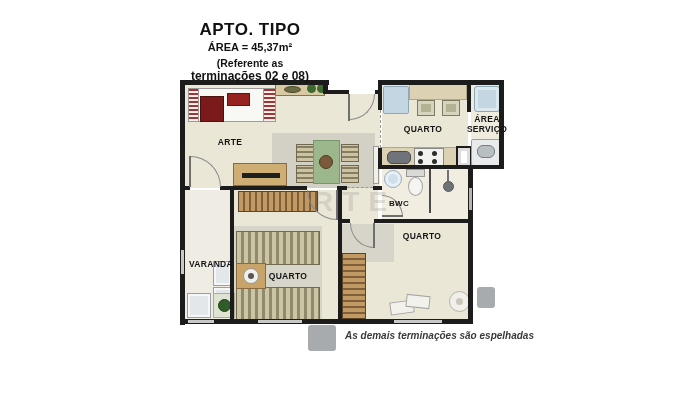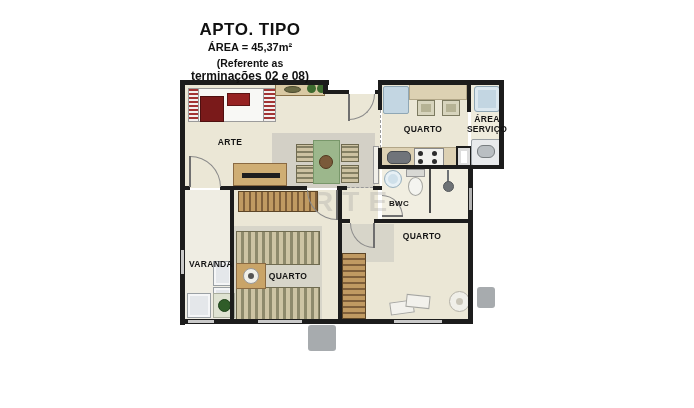--- a/index.html
+++ b/index.html
@@ -186,14 +186,15 @@
   <div class="dash" style="left:380px;top:110px;width:0;height:38px;border-left:1px dashed #999;"></div>
 
   <div class="lbl" style="left:230px;top:142px;">ARTE</div>
   <div class="lbl" style="left:423px;top:129px;">QUARTO</div>
   <div class="lbl" style="left:487px;top:125px;white-space:normal;width:52px;line-height:1.15;">ÁREA SERVIÇO</div>
   <div class="lbl" style="left:399px;top:203px;font-size:8px;">BWC</div>
   <div class="lbl" style="left:211px;top:248px;margin-top:16px;">VARANDA</div>
   <div class="lbl" style="left:288px;top:276px;">QUARTO</div>
   <div class="lbl" style="left:422px;top:236px;">QUARTO</div>
 
+  <div id="footnote">As demais terminações são espelhadas</div>
 
 </div>
 
 </body></html>

